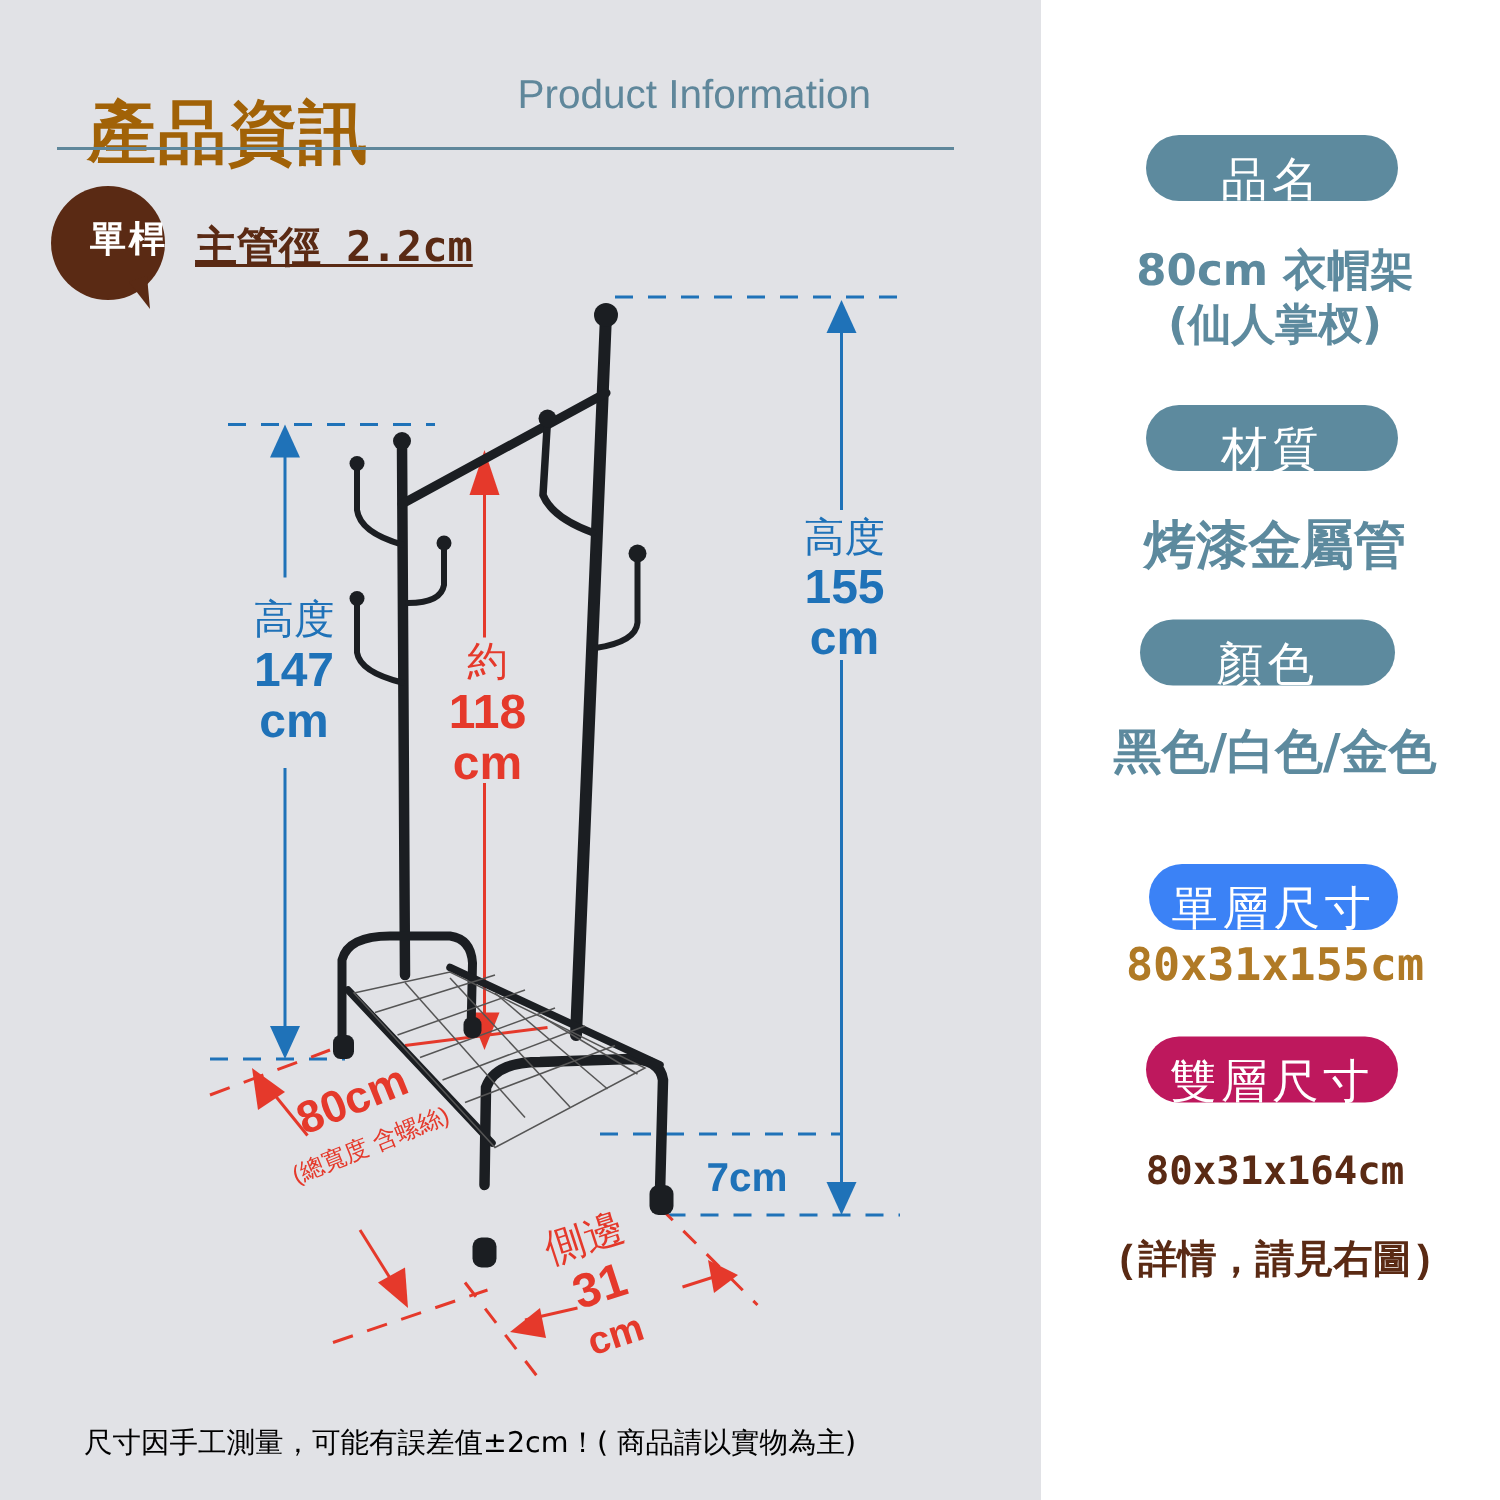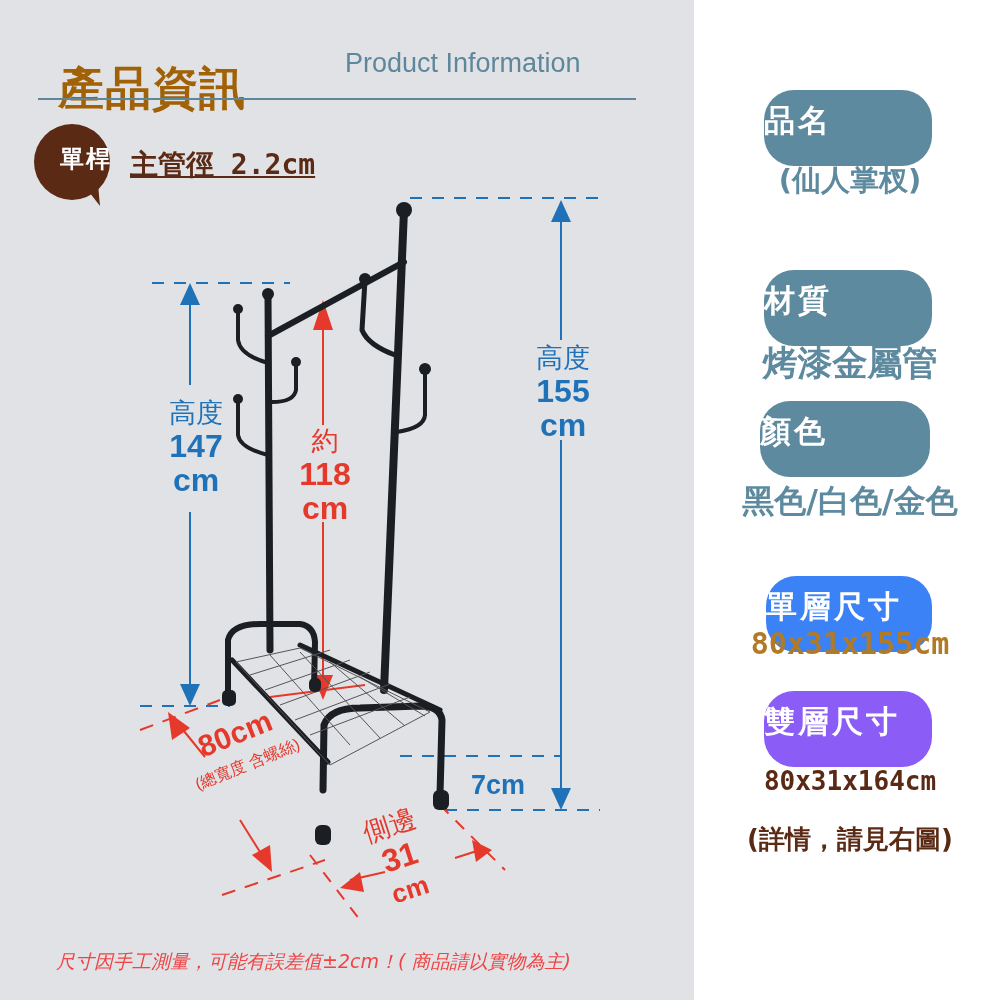--- a/index.html
+++ b/index.html
@@ -6,25 +6,25 @@
   body { width:1000px; height:1000px; position:relative; overflow:hidden; background:#ffffff; font-family:"DejaVu Sans", sans-serif; }
   .left-panel { position:absolute; left:0; top:0; width:694px; height:1000px; background:#e1e2e6; }
   .right-panel { position:absolute; left:694px; top:0; width:306px; height:1000px; background:#ffffff; }
   .title-zh { position:absolute; left:58px; top:22px; font-size:46px; font-weight:bold; color:#a16207; letter-spacing:1px;margin-top:36px; }
   .title-en { position:absolute; left:345px; top:48px; font-size:27px; color:#5f879b; font-family:"Liberation Sans", sans-serif; }
   .title-rule { position:absolute; left:38px; top:98px; width:598px; height:2px; background:#5f879b; }
   .bubble { position:absolute; left:30px; top:122px; width:84px; height:84px; }
   .bubble-text { position:absolute; left:36px; top:143px; width:76px; text-align:right; font-size:24px; font-weight:bold; color:#fff; letter-spacing:2px; }
   .tube-spec { position:absolute; left:130px; top:146px; font-size:28px; font-weight:bold; color:#5a2a14; font-family:"DejaVu Sans Mono", monospace;text-decoration:underline; }
   .diagram { position:absolute; left:0; top:0; width:694px; height:1000px; }
-  .note { position:absolute; left:56px; top:949px; font-size:19px; color:#ef4444;font-style:italic; }
-  .pill { position:absolute; height:76px; border-radius:30px; color:#fff; font-size:31px; font-weight:bold; line-height:60px; letter-spacing:3px; }
+  .note { position:absolute; left:56px; top:949px; font-size:19px; color:#000000; }
+  .pill { position:absolute; height:44px; border-radius:30px; color:#fff; font-size:31px; font-weight:normal; text-align:center; line-height:60px; letter-spacing:3px; }
   .pill.blue { background:#5d8a9e; }
   .pill.gold { background:#3b82f6;margin-top:24px; }
-  .pill.brown { background:#8b5cf6; }
+  .pill.brown { background:#be185d; }
   .val { position:absolute; left:700px; width:300px; text-align:center; font-weight:bold; }
   .val.blue { color:#5d8a9e; }
   .val.gold { color:#b07a26; font-family:"DejaVu Sans Mono", monospace; }
   .val.brown { color:#5a2a14; }
   .mono { font-family:"DejaVu Sans Mono", monospace; }
   .lbl { position:absolute; text-align:center; font-family:"Liberation Sans", sans-serif; }
   .lbl .num { font-weight:bold; font-size:32px; line-height:34px; display:block; }
   .lbl .zh { font-size:27px; line-height:32px; display:block; }
   .lbl.blue { color:#1f72b8; }
   .lbl.red { color:#e5392b; }
@@ -155,23 +155,24 @@
   <span class="num" style="font-size:26px;">cm</span>
 </div>
 <div class="lbl blue" style="left:458px; top:768px; width:80px;">
   <span class="num" style="font-size:27px;">7cm</span>
 </div>
 
 <div class="note">尺寸因手工測量，可能有誤差值±2cm！( 商品請以實物為主)</div>
 
 <div class="pill blue" style="left:764px; top:90px; width:168px;">品名</div>
 <div class="val blue" style="top:162px; font-size:29px; line-height:36px;">
+  <div>80cm 衣帽架</div>
   <div>(仙人掌杈)</div>
 </div>
 <div class="pill blue" style="left:764px; top:270px; width:168px;">材質</div>
 <div class="val blue" style="top:340px; font-size:35px;">烤漆金屬管</div>
-<div class="pill blue" style="left:760px; top:401px; width:170px;">顏色</div>
+<div class="pill blue" style="left:760px; top:413px; width:170px;">顏色</div>
 <div class="val blue" style="top:480px; font-size:32px;">黑色/白色/金色</div>
 <div class="pill gold" style="left:766px; top:552px; width:166px;">單層尺寸</div>
 <div class="val gold" style="top:626px; font-size:30px;">80x31x155cm</div>
 <div class="pill brown" style="left:764px; top:691px; width:168px;">雙層尺寸</div>
 <div class="val brown mono" style="top:766px; font-size:26px;">80x31x164cm</div>
-<div class="val brown" style="top:822px; font-size:26px;">(詳情，請見右圖)</div>
+<div class="val brown" style="top:822px; font-size:26px;font-family:Liberation Mono, monospace;">(詳情，請見右圖)</div>
 
 </body></html>

